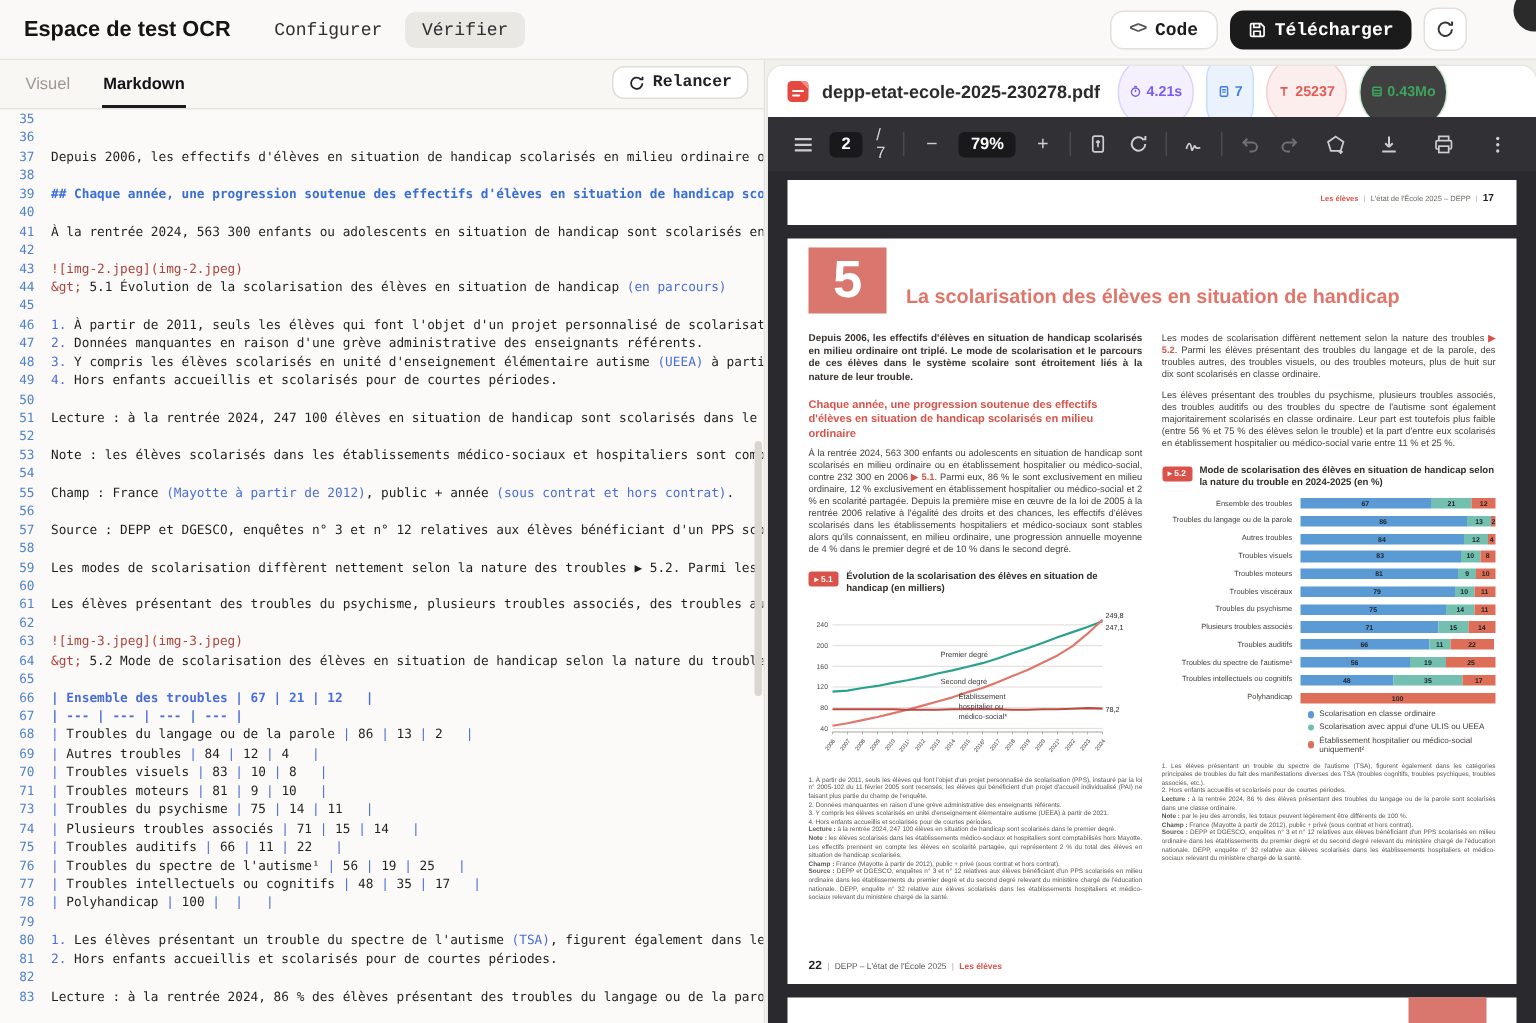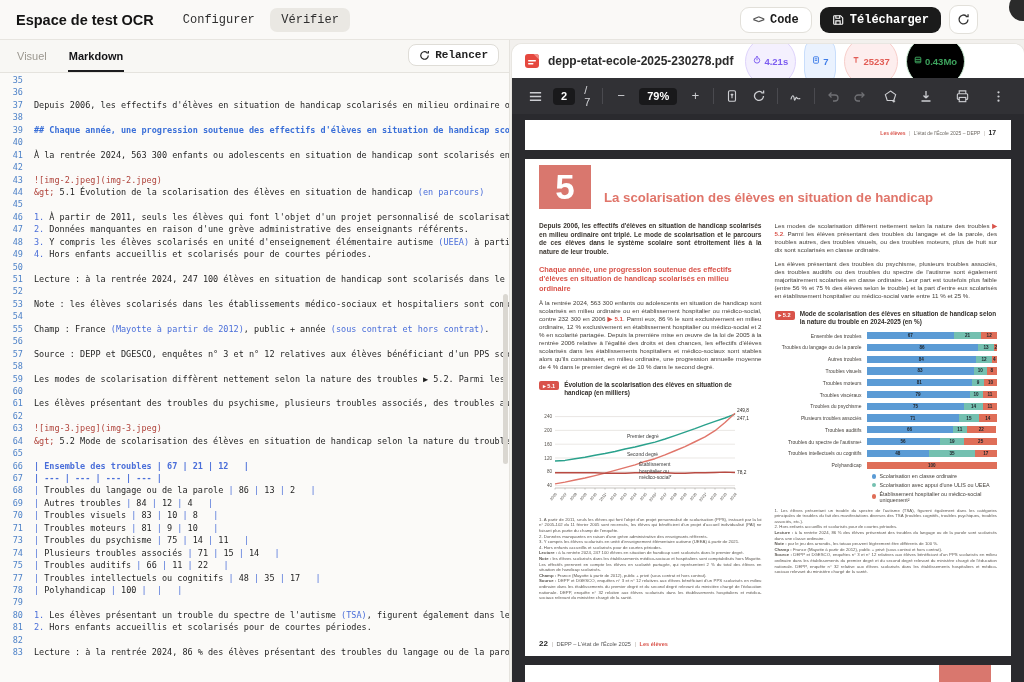--- a/index.html
+++ b/index.html
@@ -48,26 +48,26 @@
   .tok-h { color:#3a6fd8; font-weight:700; }
   .editor-scrollbar { position:absolute; right:1px; top:38px; bottom:4px; width:5px; }
   .editor-scrollbar .thumb { position:absolute; top:36%; height:170px; width:5px; border-radius:3px; background:#dad7d1; }
 
   
   .right-panel { flex:1; padding:4px 0 0 2px; background:#f2f0ed; min-width:0; }
   .pdf-card { height:100%; background:#fff; border-radius:10px 10px 0 0; overflow:hidden;
               display:flex; flex-direction:column; box-shadow:0 0 0 1px #e8e6e1; }
   .pdf-header { height:34px; flex:0 0 34px; display:flex; align-items:center; gap:8px; padding:0 12px; background:#fff; }
   .pdf-name { font-size:12px; font-weight:700; color:#2b2b2b; margin-right:4px; }
-  .badge { display:inline-flex; align-items:flex-start; gap:3px; font-size:9.5px; font-weight:700;
+  .badge { display:inline-flex; align-items:center; gap:3px; font-size:9.5px; font-weight:700;
            padding:19px 7px; border-radius:999px; border:1px solid; }
   .badge.purple { color:#7c5cf0; background:#f4f0fe; border-color:#ddd2fb; }
   .badge.blue   { color:#3f7de8; background:#eaf2fe; border-color:#c8ddfb; }
   .badge.red    { color:#e25c55; background:#fdeeee; border-color:#f7cdc9; }
-  .badge.green  { color:#3da35d; background:#000000; border-color:#c8e8d0; }
+  .badge.green  { color:#3da35d; background:#404040; border-color:#c8e8d0; }
 
   .pdf-toolbar { height:36px; flex:0 0 36px; background:#313135; display:flex; align-items:center;
                  gap:9px; padding:0 14px; color:#cdced2; }
   .tb-box { background:#19191b; color:#fff; font-size:11px; font-weight:600; padding:2.5px 8px; border-radius:4px; }
   .tb-txt { font-size:11px; color:#d6d7da; }
   .tb-sep { width:1px; height:16px; background:#4a4a4f; }
   .tb-icon { width:24px; height:24px; display:flex; align-items:center; justify-content:center;
              background:transparent; border:none; color:#cdced2; border-radius:5px; }
   .tb-sign { font-size:13px; }
   .tb-right { margin-left:auto; display:flex; align-items:center; gap:12px; }
@@ -199,20 +199,21 @@
         <div class="ed-line"><span class="ed-num">65</span><span class="ed-code"></span></div>
         <div class="ed-line"><span class="ed-num">66</span><span class="ed-code"><span class="tok-b tok-bold">| Ensemble des troubles | 67 | 21 | 12   |</span></span></div>
         <div class="ed-line"><span class="ed-num">67</span><span class="ed-code"><span class="tok-b tok-bold">| --- | --- | --- | --- |</span></span></div>
         <div class="ed-line"><span class="ed-num">68</span><span class="ed-code"><span class="tok-b">|</span><span> Troubles du langage ou de la parole </span><span class="tok-b">|</span><span> 86 </span><span class="tok-b">|</span><span> 13 </span><span class="tok-b">|</span><span> 2   </span><span class="tok-b">|</span></span></div>
         <div class="ed-line"><span class="ed-num">69</span><span class="ed-code"><span class="tok-b">|</span><span> Autres troubles </span><span class="tok-b">|</span><span> 84 </span><span class="tok-b">|</span><span> 12 </span><span class="tok-b">|</span><span> 4   </span><span class="tok-b">|</span></span></div>
         <div class="ed-line"><span class="ed-num">70</span><span class="ed-code"><span class="tok-b">|</span><span> Troubles visuels </span><span class="tok-b">|</span><span> 83 </span><span class="tok-b">|</span><span> 10 </span><span class="tok-b">|</span><span> 8   </span><span class="tok-b">|</span></span></div>
         <div class="ed-line"><span class="ed-num">71</span><span class="ed-code"><span class="tok-b">|</span><span> Troubles moteurs </span><span class="tok-b">|</span><span> 81 </span><span class="tok-b">|</span><span> 9 </span><span class="tok-b">|</span><span> 10   </span><span class="tok-b">|</span></span></div>
         <div class="ed-line"><span class="ed-num">73</span><span class="ed-code"><span class="tok-b">|</span><span> Troubles du psychisme </span><span class="tok-b">|</span><span> 75 </span><span class="tok-b">|</span><span> 14 </span><span class="tok-b">|</span><span> 11   </span><span class="tok-b">|</span></span></div>
         <div class="ed-line"><span class="ed-num">74</span><span class="ed-code"><span class="tok-b">|</span><span> Plusieurs troubles associés </span><span class="tok-b">|</span><span> 71 </span><span class="tok-b">|</span><span> 15 </span><span class="tok-b">|</span><span> 14   </span><span class="tok-b">|</span></span></div>
         <div class="ed-line"><span class="ed-num">75</span><span class="ed-code"><span class="tok-b">|</span><span> Troubles auditifs </span><span class="tok-b">|</span><span> 66 </span><span class="tok-b">|</span><span> 11 </span><span class="tok-b">|</span><span> 22   </span><span class="tok-b">|</span></span></div>
+        <div class="ed-line"><span class="ed-num">76</span><span class="ed-code"><span class="tok-b">|</span><span> Troubles du spectre de l'autisme¹ </span><span class="tok-b">|</span><span> 56 </span><span class="tok-b">|</span><span> 19 </span><span class="tok-b">|</span><span> 25   </span><span class="tok-b">|</span></span></div>
         <div class="ed-line"><span class="ed-num">77</span><span class="ed-code"><span class="tok-b">|</span><span> Troubles intellectuels ou cognitifs </span><span class="tok-b">|</span><span> 48 </span><span class="tok-b">|</span><span> 35 </span><span class="tok-b">|</span><span> 17   </span><span class="tok-b">|</span></span></div>
         <div class="ed-line"><span class="ed-num">78</span><span class="ed-code"><span class="tok-b">|</span><span> Polyhandicap </span><span class="tok-b">|</span><span> 100 </span><span class="tok-b">|</span><span>  </span><span class="tok-b">|</span><span>   </span><span class="tok-b">|</span></span></div>
         <div class="ed-line"><span class="ed-num">79</span><span class="ed-code"></span></div>
         <div class="ed-line"><span class="ed-num">80</span><span class="ed-code"><span class="tok-b">1. </span><span>Les élèves présentant un trouble du spectre de l'autisme </span><span class="tok-b">(TSA)</span><span>, figurent également dans les catégories principales de troubles.</span></span></div>
         <div class="ed-line"><span class="ed-num">81</span><span class="ed-code"><span class="tok-b">2. </span><span>Hors enfants accueillis et scolarisés pour de courtes périodes.</span></span></div>
         <div class="ed-line"><span class="ed-num">82</span><span class="ed-code"></span></div>
         <div class="ed-line"><span class="ed-num">83</span><span class="ed-code"><span>Lecture : à la rentrée 2024, 86 % des élèves présentant des troubles du langage ou de la parole sont scolarisés dans une classe ordinaire.</span></span></div>
       </div>
     <div class="editor-scrollbar">
         <div class="thumb"></div>

